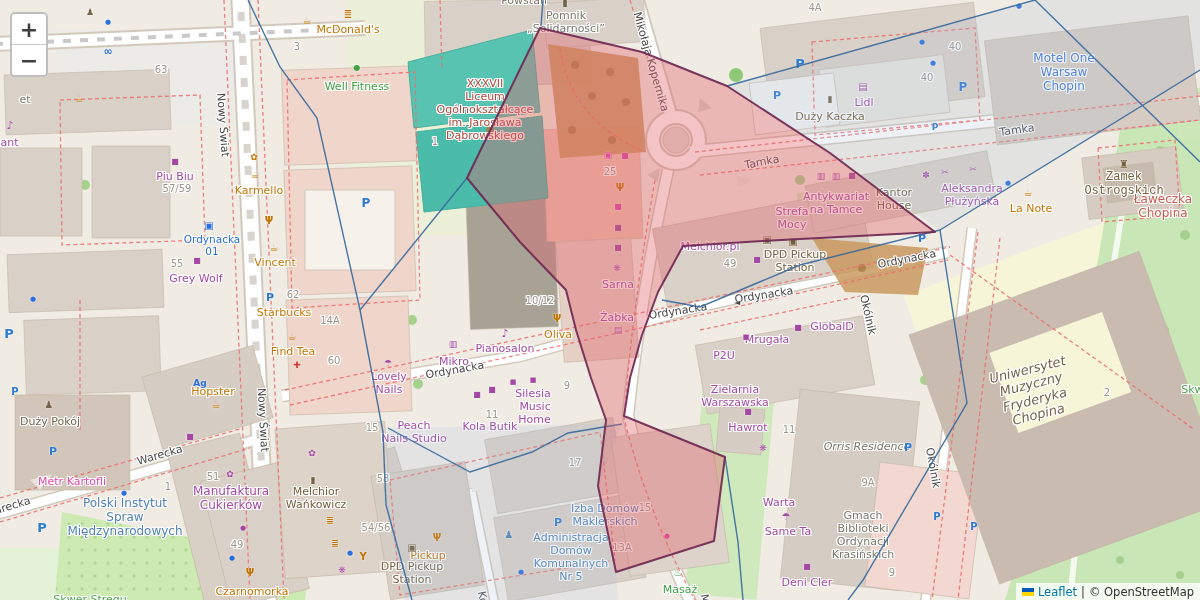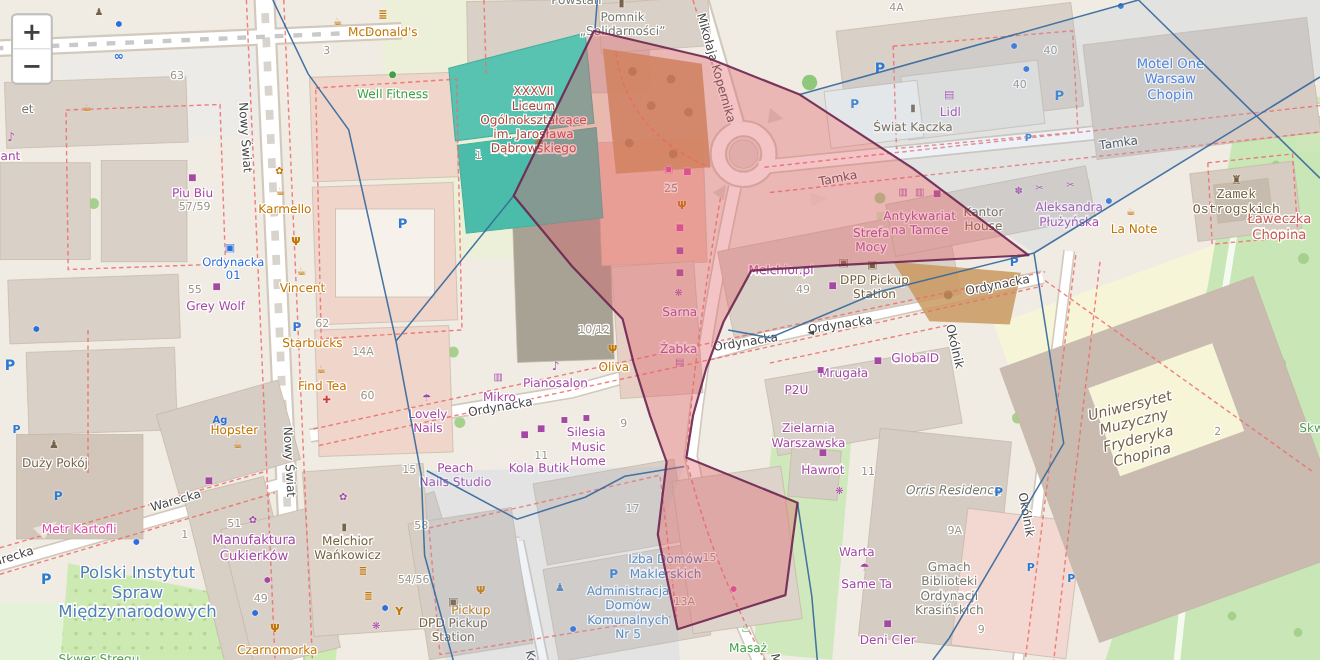--- a/index.html
+++ b/index.html
@@ -296,21 +296,21 @@
 Liceum
 Ogólnokształcące
 im. Jarosława
 Dąbrowskiego</div>
       <div class="lbl" style="color: rgb(121, 120, 111); font-size: 11px; left: 566px; top: 23px; transform: translate(-50%, -50%) rotate(0deg);">Pomnik
 „Solidarności”</div>
       <div class="lbl" style="color: rgb(66, 119, 212); font-size: 12px; left: 1064px; top: 72px; transform: translate(-50%, -50%) rotate(0deg);">Motel One
 Warsaw
 Chopin</div>
       <div class="lbl" style="color: rgb(164, 73, 163); font-size: 11px; left: 864px; top: 103px; transform: translate(-50%, -50%) rotate(0deg);">Lidl</div>
-      <div class="lbl" style="color: rgb(118, 96, 61); font-size: 11px; left: 830px; top: 117px; transform: translate(-50%, -50%) rotate(0deg);">Świat Kaczka</div>
+      <div class="lbl" style="color: rgb(118, 96, 61); font-size: 11px; left: 830px; top: 117px; transform: translate(-50%, -50%) rotate(0deg);">Duży Kaczka</div>
       <div class="lbl" style="color: rgb(118, 96, 61); font-size: 12px; left: 1124px; top: 184px; transform: translate(-50%, -50%) rotate(0deg); font-family: Liberation Mono, monospace;">Zamek
 Ostrogskich</div>
       <div class="lbl" style="color: rgb(194, 116, 0); font-size: 11px; left: 1031px; top: 209px; transform: translate(-50%, -50%) rotate(0deg);">La Note</div>
       <div class="lbl" style="color: rgb(198, 90, 80); font-size: 12px; left: 1163px; top: 206px; transform: translate(-50%, -50%) rotate(0deg);">Ławeczka
 Chopina</div>
       <div class="lbl" style="color: rgb(164, 73, 163); font-size: 11px; left: 836px; top: 204px; transform: translate(-50%, -50%) rotate(0deg);">Antykwariat
 na Tamce</div>
       <div class="lbl" style="color: rgb(118, 96, 61); font-size: 11px; left: 894px; top: 200px; transform: translate(-50%, -50%) rotate(0deg);">Kantor
 House</div>
       <div class="lbl" style="color: rgb(164, 73, 163); font-size: 11px; left: 972px; top: 196px; transform: translate(-50%, -50%) rotate(0deg);">Aleksandra
@@ -360,21 +360,21 @@
 Nr 5</div>
       <div class="lbl" style="color: rgb(63, 160, 68); font-size: 11px; left: 680px; top: 590px; transform: translate(-50%, -50%) rotate(0deg);">Masaż</div>
       <div class="lbl" style="color: rgb(194, 116, 0); font-size: 11px; left: 428px; top: 556px; transform: translate(-50%, -50%) rotate(0deg);">Pickup</div>
       <div class="lbl" style="color: rgb(118, 96, 61); font-size: 11px; left: 412px; top: 574px; transform: translate(-50%, -50%) rotate(0deg);">DPD Pickup
 Station</div>
       <div class="lbl" style="color: rgb(118, 96, 61); font-size: 11px; left: 316px; top: 499px; transform: translate(-50%, -50%) rotate(0deg);">Melchior
 Wańkowicz</div>
       <div class="lbl" style="color: rgb(194, 116, 0); font-size: 11px; left: 252px; top: 592px; transform: translate(-50%, -50%) rotate(0deg);">Czarnomorka</div>
       <div class="lbl" style="color: rgb(164, 73, 163); font-size: 12px; left: 231px; top: 498px; transform: translate(-50%, -50%) rotate(0deg);">Manufaktura
 Cukierków</div>
-      <div class="lbl" style="color: rgb(81, 129, 181); font-size: 15px; left: 125px; top: 539px; transform: translate(-50%, -50%) rotate(0deg);">Polski Instytut
+      <div class="lbl" style="color: rgb(81, 129, 181); font-size: 12px; left: 125px; top: 517px; transform: translate(-50%, -50%) rotate(0deg);">Polski Instytut
 Spraw
 Międzynarodowych</div>
       <div class="lbl" style="color: rgb(221, 72, 166); font-size: 11px; left: 72px; top: 482px; transform: translate(-50%, -50%) rotate(0deg);">Metr Kartofli</div>
       <div class="lbl" style="color: rgb(117, 100, 74); font-size: 11px; left: 50px; top: 422px; transform: translate(-50%, -50%) rotate(0deg);">Duży Pokój</div>
       <div class="lbl" style="color: rgb(194, 116, 0); font-size: 11px; left: 213px; top: 392px; transform: translate(-50%, -50%) rotate(0deg);">Hopster</div>
       <div class="lbl" style="color: rgb(164, 73, 163); font-size: 11px; left: 175px; top: 177px; transform: translate(-50%, -50%) rotate(0deg);">Piu Biu</div>
       <div class="lbl" style="color: rgb(164, 73, 163); font-size: 11px; left: 196px; top: 279px; transform: translate(-50%, -50%) rotate(0deg);">Grey Wolf</div>
       <div class="lbl" style="color: rgb(194, 116, 0); font-size: 11px; left: 259px; top: 191px; transform: translate(-50%, -50%) rotate(0deg);">Karmello</div>
       <div class="lbl" style="color: rgb(194, 116, 0); font-size: 11px; left: 275px; top: 263px; transform: translate(-50%, -50%) rotate(0deg);">Vincent</div>
       <div class="lbl" style="color: rgb(194, 116, 0); font-size: 11px; left: 284px; top: 313px; transform: translate(-50%, -50%) rotate(0deg);">Starbucks</div>
@@ -531,14 +531,20 @@
 
     <path d="M540,28 L642,52 L727,86 L830,153 L935,232 L762,241 L683,246 L658,292 L642,335 L630,378 L624,416
              L725,457 L714,541 L616,572 L598,486 L606,420 L591,378 L576,330 L566,290 L520,242 L467,178 Z" fill="#e0606a" fill-opacity="0.38" stroke="#6d2550" stroke-width="2" stroke-opacity="0.9" stroke-linejoin="round"></path>
   </svg>
 
   <div id="zoomctl">
     <div class="zbtn">+</div>
     <div class="zbtn">−</div>
   </div>
 
+  <div id="attrib">
+    <span class="uaflag"></span>
+    <a href="#">Leaflet</a>
+    <span>|</span>
+    <span>© OpenStreetMap</span>
+  </div>
 
 </div>
 
 </body></html>

